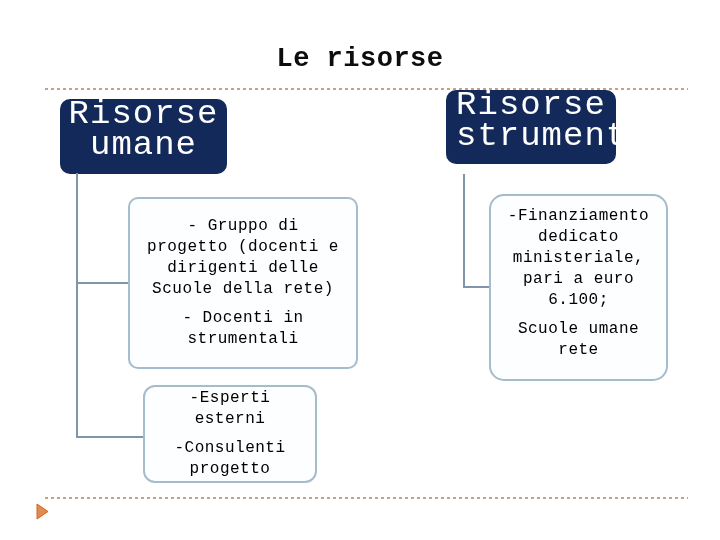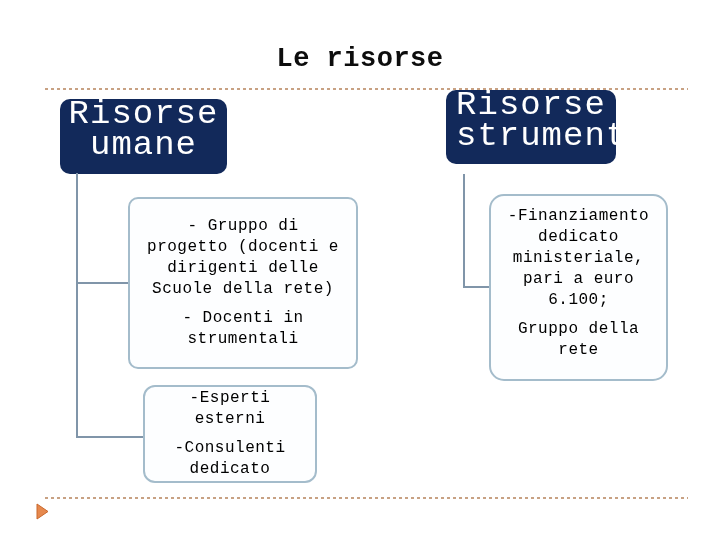--- a/index.html
+++ b/index.html
@@ -68,26 +68,26 @@
   <div class="connector cv-right"></div>
   <div class="connector ch-right"></div>
 
   <div class="child-box box-a">
     <p>- Gruppo di progetto (docenti e dirigenti delle Scuole della rete)</p>
     <p>- Docenti in strumentali</p>
   </div>
 
   <div class="child-box box-b">
     <p>-Esperti esterni</p>
-    <p>-Consulenti dedicato</p>
+    <p>-Consulenti progetto</p>
   </div>
 
   <div class="child-box box-c">
     <p>-Finanziamento dedicato ministeriale, pari a euro 6.100;</p>
-    <p>Gruppo della rete</p>
+    <p>Scuole umane rete</p>
   </div>
 
   <div class="divider bottom"></div>
 
   <svg class="footer-bullet" viewBox="0 0 13 17" xmlns="http://www.w3.org/2000/svg">
     <polygon points="1,1 12,8.5 1,16" fill="#e6894e" stroke="#c9682c" stroke-width="1"></polygon>
   </svg>
 
 </div>
 

